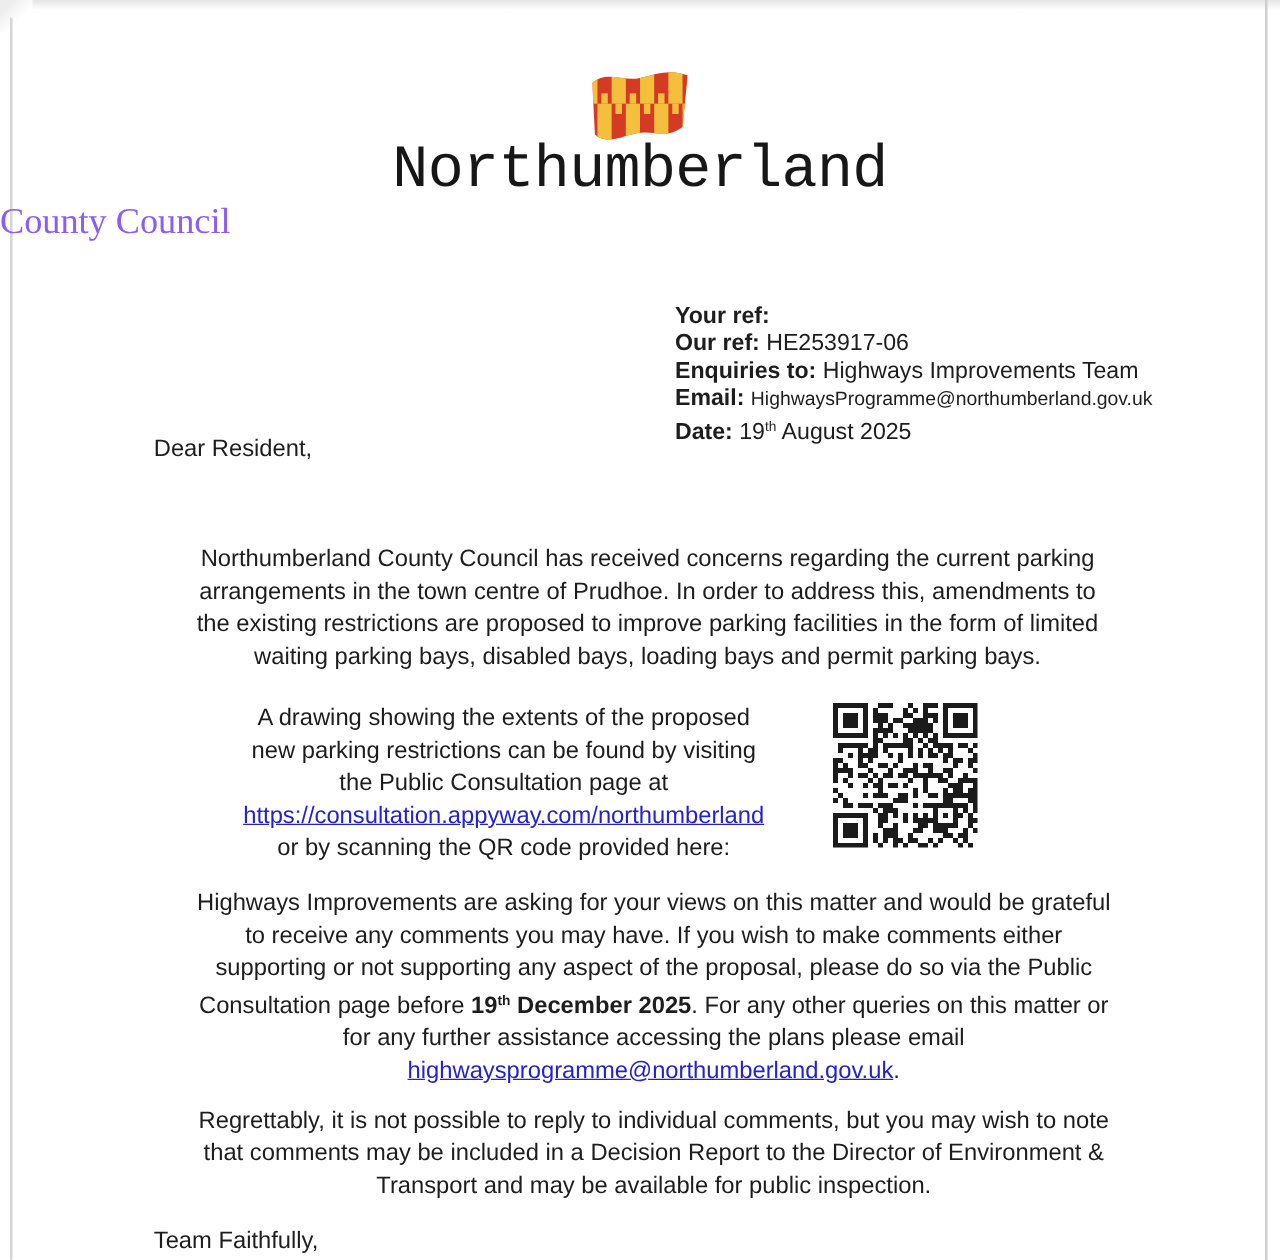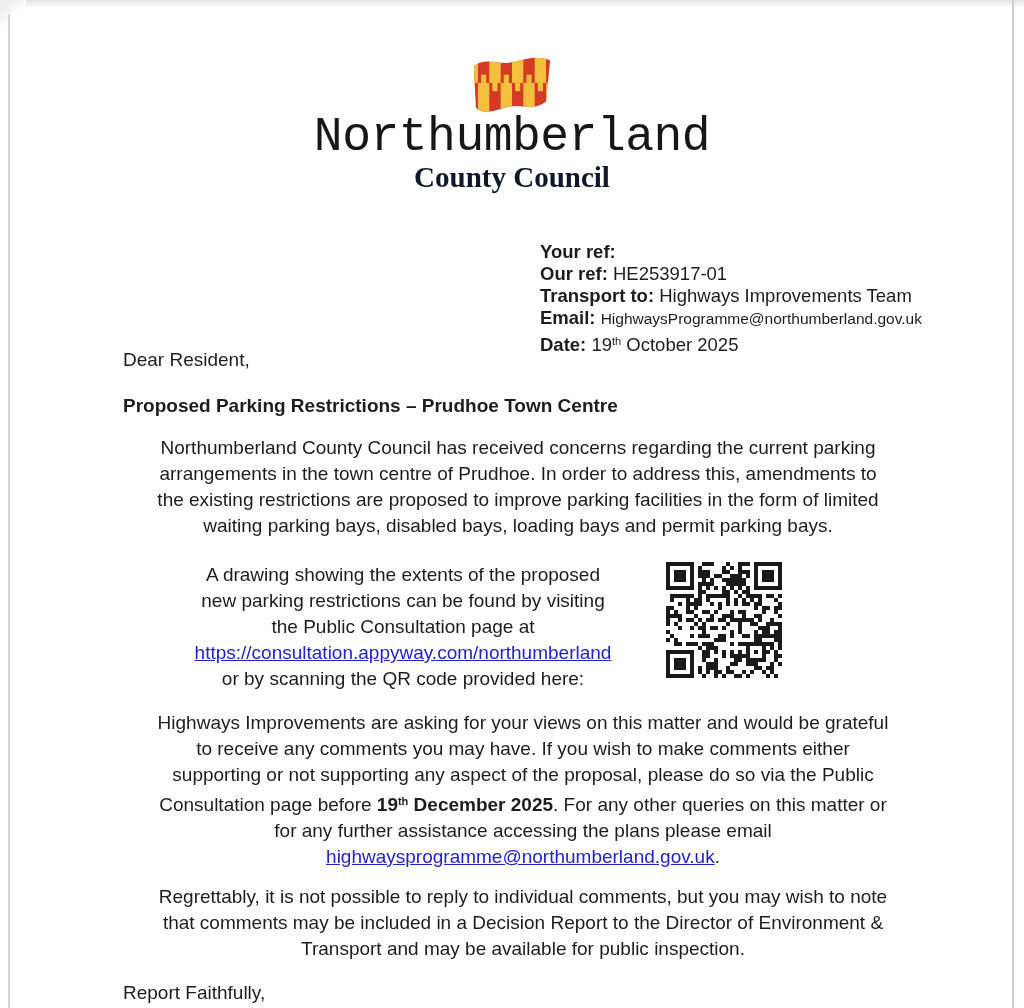--- a/index.html
+++ b/index.html
@@ -18,23 +18,23 @@
                 background:linear-gradient(135deg,#ededed 20%,#ffffff 60%); }
 
   
   .flag { position:absolute; left:466px; top:52px; }
   .logo-title {
     position:absolute; left:0; right:0; top:111px; text-align:center;
     font-family:Liberation Mono, monospace;
     font-size:48px; line-height:52px; color:#171717; letter-spacing:-0.5px;
   }
   .logo-subtitle {
-    position:absolute; left:0; right:0; top:161px; text-align:center;
+    position:absolute; left:0; right:0; top:161px; 
     font-family:"Liberation Serif","DejaVu Serif",serif;
-    font-size:29px; line-height:32px; color:#0f172a;font-weight:bold;
+    font-size:29px; line-height:32px; color:#8b5cf6;
   }
 
   
   .ref-block { position:absolute; left:540px; top:241px; font-size:18.5px; line-height:22px; }
   .ref-row b { font-weight:bold;text-align:right; }
   .ref-value-small { font-size:15.5px; }
   .ord { font-size:11px; vertical-align:6px; letter-spacing:0; }
 
   
   .abs { position:absolute; left:123px; }
@@ -89,39 +89,38 @@
   <div class="logo-title">Northumberland</div>
   <div class="logo-subtitle">County Council</div>
 
   <div class="ref-block">
     <div class="ref-row">
       <b>Your ref:</b>
       <span></span>
     </div>
     <div class="ref-row">
       <b>Our ref:</b>
-      <span>HE253917-01</span>
+      <span>HE253917-06</span>
     </div>
     <div class="ref-row">
-      <b>Transport to:</b>
+      <b>Enquiries to:</b>
       <span>Highways Improvements Team</span>
     </div>
     <div class="ref-row">
       <b>Email:</b>
       <span class="ref-value-small">HighwaysProgramme@northumberland.gov.uk</span>
     </div>
     <div class="ref-row">
       <b>Date:</b>
-      <span><span>19</span><sup class="ord">th</sup><span> October 2025</span></span>
+      <span><span>19</span><sup class="ord">th</sup><span> August 2025</span></span>
     </div>
   </div>
 
   <p class="body-text abs salutation">Dear Resident,</p>
 
-  <p class="body-text abs subject">Proposed Parking Restrictions – Prudhoe Town Centre</p>
 
   <p class="body-text abs para1">Northumberland County Council has received concerns regarding the current parking
 arrangements in the town centre of Prudhoe. In order to address this, amendments to
 the existing restrictions are proposed to improve parking facilities in the form of limited
 waiting parking bays, disabled bays, loading bays and permit parking bays.</p>
 
   <p class="body-text abs para2"><span>A drawing showing the extents of the proposed
 new parking restrictions can be found by visiting
 the Public Consultation page at
 </span><a class="link">https://consultation.appyway.com/northumberland</a><span>
@@ -548,14 +547,14 @@
 to receive any comments you may have. If you wish to make comments either
 supporting or not supporting any aspect of the proposal, please do so via the Public
 Consultation page before </span><b><span>19</span><sup class="ord">th</sup><span> December 2025</span></b><span>. For any other queries on this matter or
 for any further assistance accessing the plans please email
 </span><a class="link">highwaysprogramme@northumberland.gov.uk</a><span>.</span></p>
 
   <p class="body-text abs para4">Regrettably, it is not possible to reply to individual comments, but you may wish to note
 that comments may be included in a Decision Report to the Director of Environment &amp;
 Transport and may be available for public inspection.</p>
 
-  <p class="body-text abs signoff">Report Faithfully,</p>
+  <p class="body-text abs signoff">Team Faithfully,</p>
 </div>
 
 </body></html>

